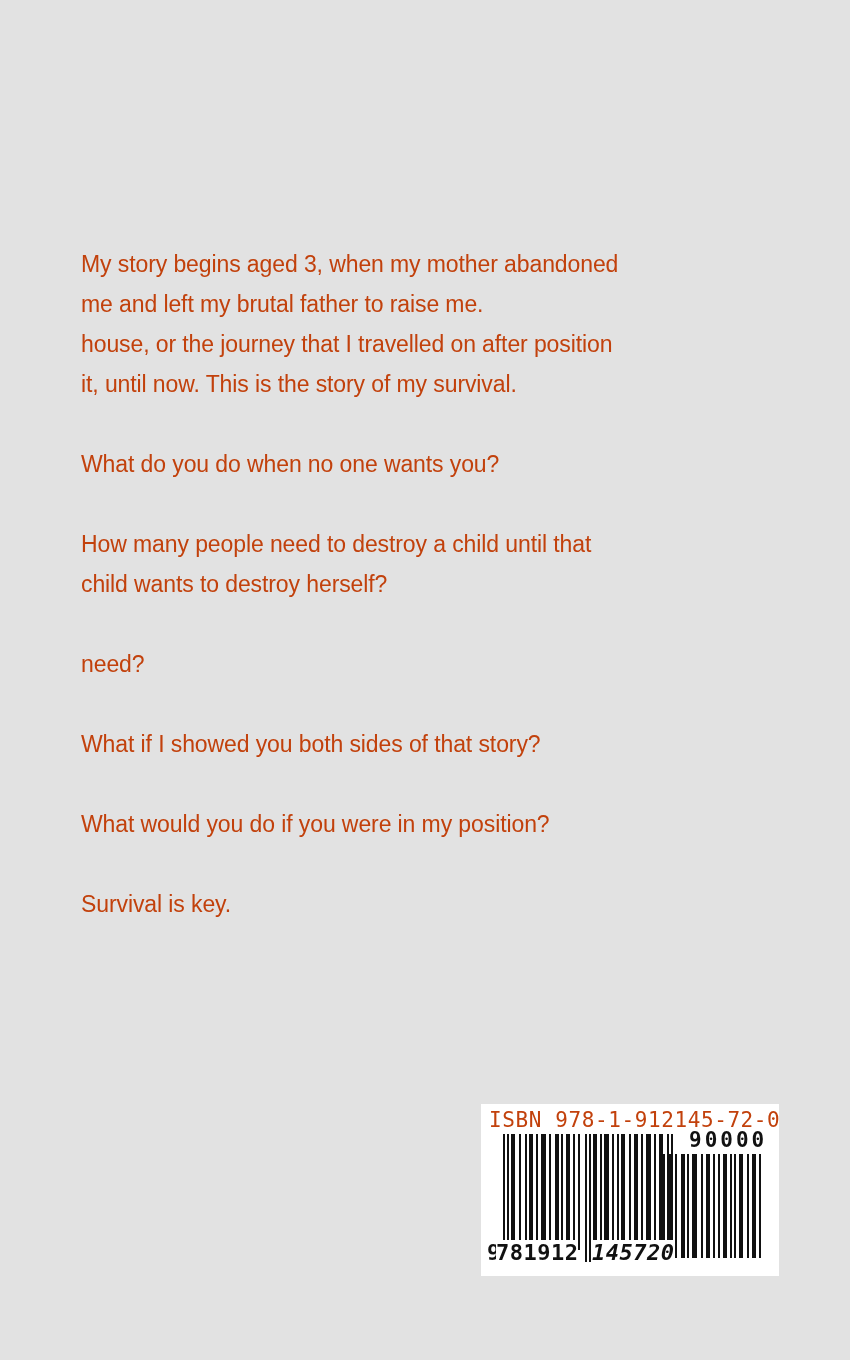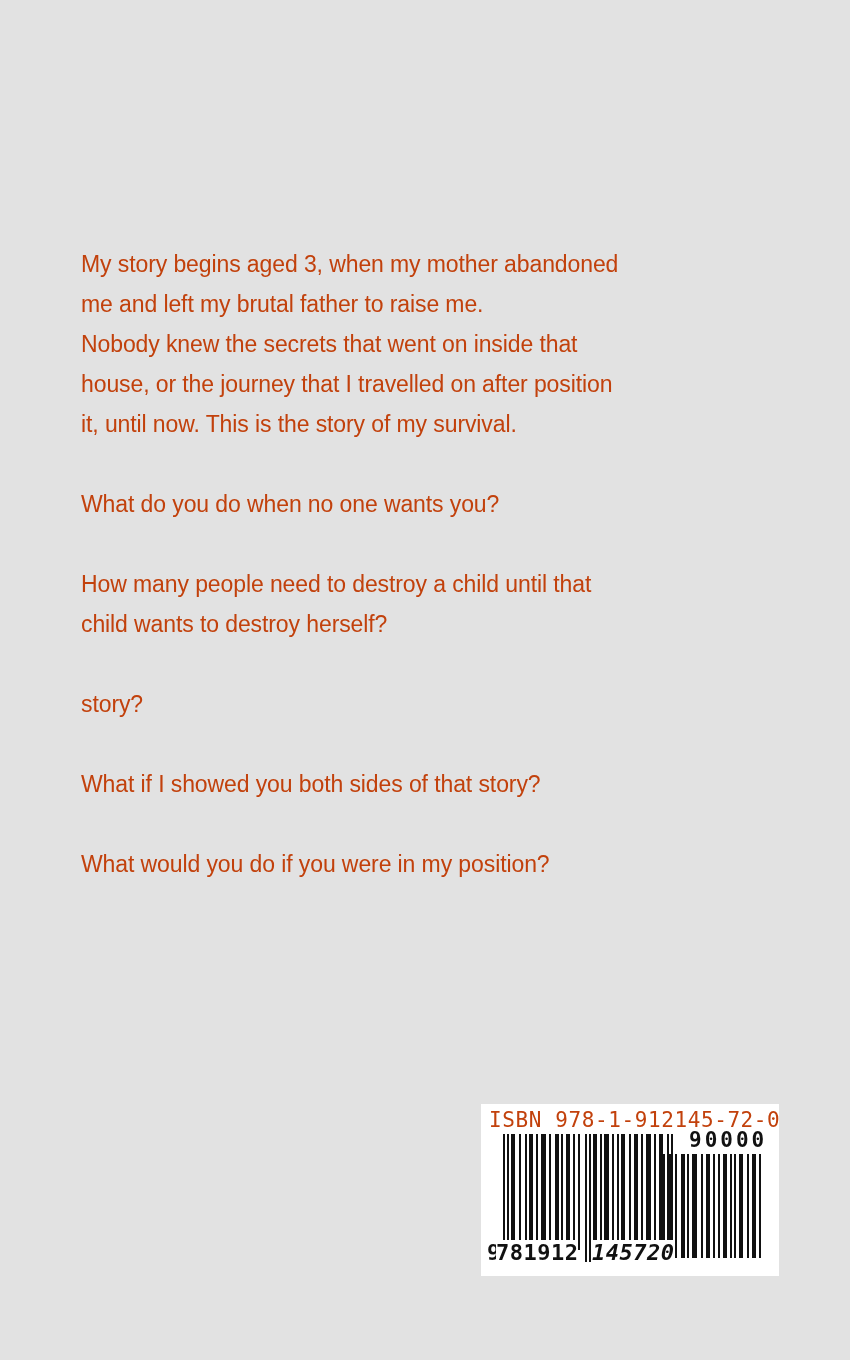--- a/index.html
+++ b/index.html
@@ -98,39 +98,41 @@
   </style>
 </head>
 <body>
 
 <div class="cover">
 
   <div class="blurb">
     <p class="para">
       <span class="line">My story begins aged 3, when my mother abandoned</span>
       <span class="line">me and left my brutal father to raise me.</span>
-      <span class="line">Nobody knew the secrets that went on inside that</span>
       <span class="line">house, or the journey that I travelled on after position</span>
       <span class="line">it, until now. This is the story of my survival.</span>
     </p>
     <p class="para">
       <span class="line">What do you do when no one wants you?</span>
     </p>
     <p class="para">
       <span class="line">How many people need to destroy a child until that</span>
       <span class="line">child wants to destroy herself?</span>
     </p>
     <p class="para">
-      <span class="line">story?</span>
+      <span class="line">need?</span>
     </p>
     <p class="para">
       <span class="line">What if I showed you both sides of that story?</span>
     </p>
     <p class="para">
       <span class="line">What would you do if you were in my position?</span>
+    </p>
+    <p class="para">
+      <span class="line">Survival is key.</span>
     </p>
   </div>
 
   <div class="barcode-box">
     <div class="isbn-text">ISBN 978-1-912145-72-0</div>
     <div class="addon-text">90000</div>
 
     <svg class="main-bars" viewBox="0 0 174 128" preserveAspectRatio="none">
       <g fill="#111">
 

